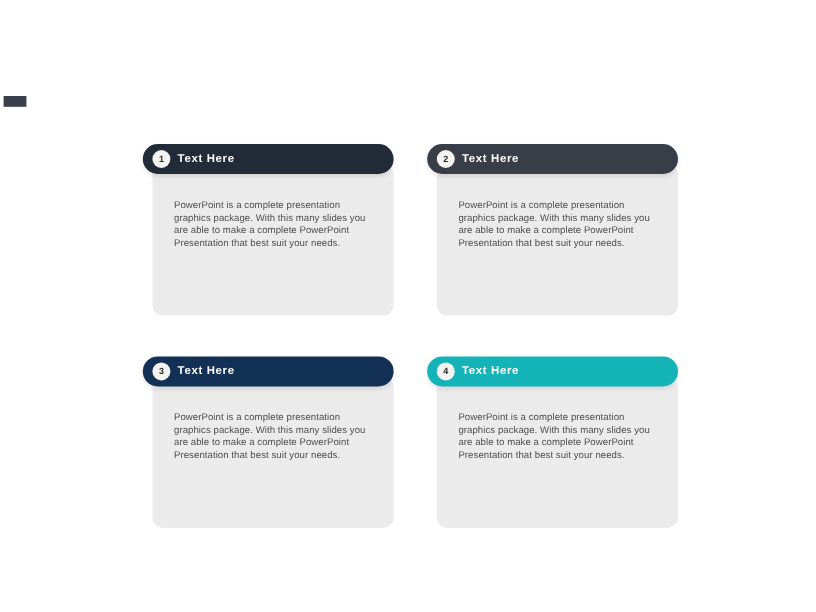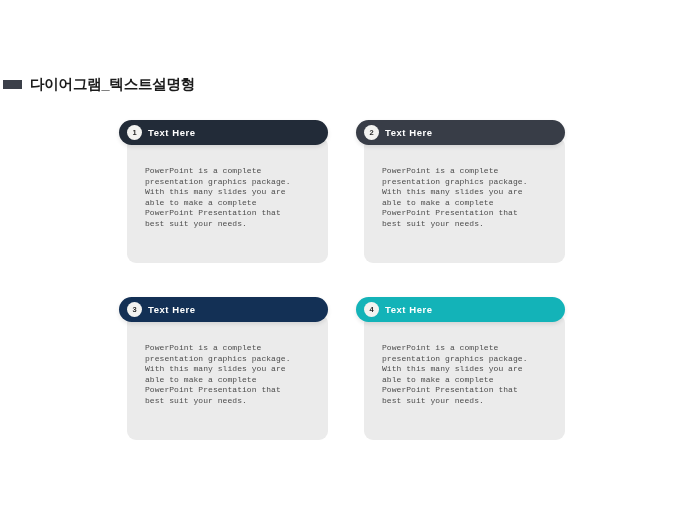--- a/index.html
+++ b/index.html
@@ -74,21 +74,20 @@
   }
   .card-body {
     position: absolute;
     left: 26px;
     top: 46px;
     width: 160px;
     font-size: 8px;
     line-height: 10.6px;
     color: #4d4d4d;
     letter-spacing: 0.05px;
-    font-family: Liberation Mono, monospace;
   }
 
   
   .card-header {
     position: absolute;
     left: 0px;
     top: 0px;
     width: 209px;
     height: 25px;
     border-radius: 13px;
@@ -119,21 +118,20 @@
     letter-spacing: 0.55px;
     line-height: 1;
     white-space: nowrap;
   }
 </style>
 </head>
 <body style="background: rgb(255, 255, 255);">
 
 <div id="slide-title">
   <div id="title-bullet"></div>
-  <div id="title-text">다이어그램_텍스트설명형</div>
 </div>
 
 <div id="cards">
 
   <div class="card-row row-1">
 
     <div class="card">
       <div class="card-panel" style="background: rgb(235, 235, 235);"></div>
       <div class="card-body" style="color: rgb(77, 77, 77);">PowerPoint is a complete presentation graphics package. With this many slides you are able to make a complete PowerPoint Presentation that best suit your needs.</div>
       <div class="card-header" style="background: rgb(34, 43, 56);">

